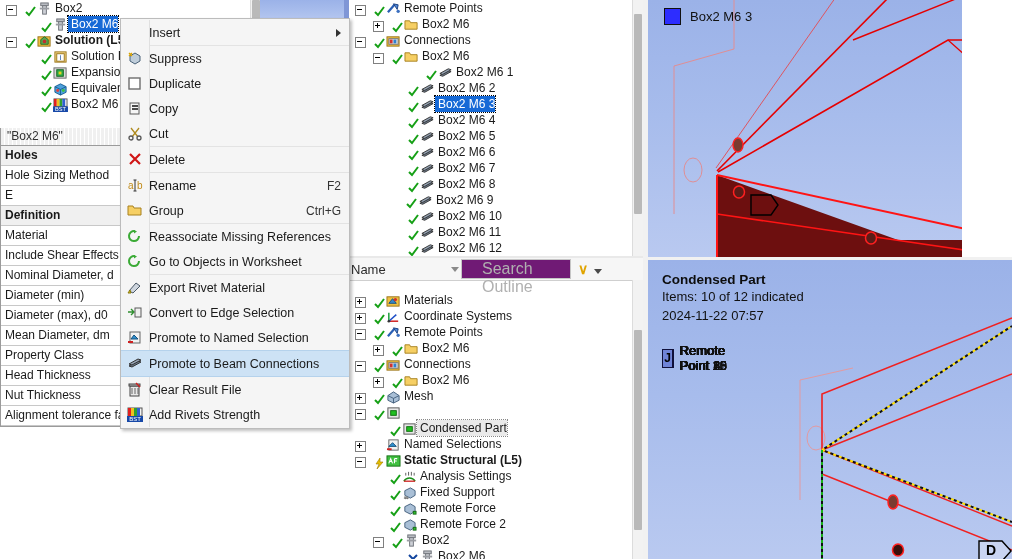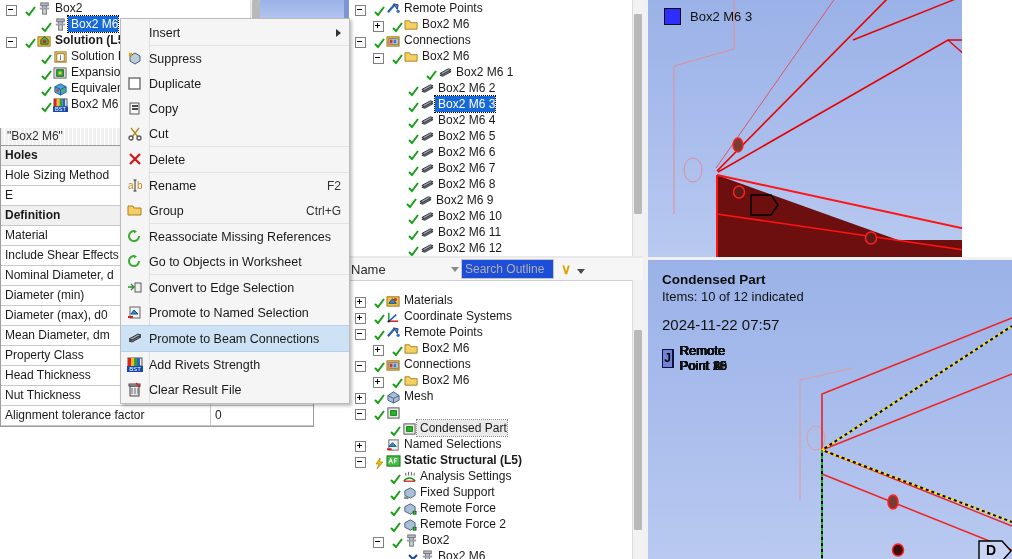--- a/index.html
+++ b/index.html
@@ -54,22 +54,22 @@
   #propgrid .prow .pname{width:205px;padding-left:4px;overflow:hidden;white-space:nowrap;border-right:1px solid #c8c8c8;}
   #propgrid .prow .pval{flex:1;padding-left:4px;overflow:hidden;white-space:nowrap;}
   #propgrid .prow.hdr{background:#f0f0f0;font-weight:bold;}
   #propgrid .prow.hdr .pname{border-right:none;width:auto;flex:1;}
 
   
   .ttbar{position:absolute;height:22px;background:#f6f6f6;border-bottom:1px solid #cfcfcf;
          display:flex;align-items:center;}
   .ttbar .namebox{width:96px;height:19px;display:flex;align-items:center;font-size:13px;color:#2b2b2b;padding-left:2px;}
   .ttbar .caret{width:0;height:0;border-top:5px solid #8a8a8a;border-left:4px solid transparent;border-right:4px solid transparent;margin-left:4px;}
-  .ttbar .searchbox{width:88px;height:18px;border:1px solid #c6c6c6;background:#1d4ed8;
-      font-size:12px;color:#b0b0b0;line-height:18px;padding-left:3px;margin-left:2px;}
+  .ttbar .searchbox{width:88px;height:18px;border:1px solid #c6c6c6;background:#701a75;
+      font-size:16px;color:#b0b0b0;line-height:18px;padding-left:20px;margin-left:2px;}
   .ttbar .chev{color:#e0a400;font-size:14px;margin-left:7px;font-weight:bold;}
   .ttbar .dd{width:0;height:0;border-top:5px solid #4a4a4a;border-left:4px solid transparent;border-right:4px solid transparent;margin-left:6px;margin-top:4px;}
 
   
   .view3d{position:absolute;overflow:hidden;
      background:linear-gradient(to bottom,#9bb2e8 0%,#a7bcec 45%,#b9c9f0 100%);}
   .legendchip{width:15px;height:15px;background:#2d2dff;border:1.5px solid #111;}
 
   
   .vsb{position:absolute;width:11px;background:#f2f2f2;border-left:1px solid #dcdcdc;}
@@ -336,20 +336,29 @@
             <path d="M12 7 A5 5 0 1 1 8 2.2" fill="none" stroke="#3aaa35" stroke-width="2"></path>
             <path d="M7 1 L10 2.5 L7 4.5 Z" fill="#3aaa35"></path>
           </svg>
         </span>
         <span class="mlbl">Go to Objects in Worksheet</span>
       </div>
       <div class="sepline"></div>
       <div class="mi">
         <span class="mico">
           <svg width="16" height="15" viewBox="0 0 16 15">
+            <path d="M2 11 L9 3 L13 6 L6 13 Z" fill="#cfd6df" stroke="#4a5866"></path>
+            <path d="M1 13 L4 13 L3 10 Z" fill="#d8c020" stroke="#8a7a10"></path>
+          </svg>
+        </span>
+        <span class="mlbl">Export Rivet Material</span>
+      </div>
+      <div class="mi">
+        <span class="mico">
+          <svg width="16" height="15" viewBox="0 0 16 15">
             <path d="M1 7 L6 7 M4 4 L7 7 L4 10" stroke="#2f8f2f" stroke-width="1.4" fill="none"></path>
             <rect x="8" y="3" width="6" height="9" fill="#f0f0f0" stroke="#5a5a5a"></rect>
           </svg>
         </span>
         <span class="mlbl">Convert to Edge Selection</span>
       </div>
       <div class="mi">
         <span class="mico">
           <svg width="16" height="15" viewBox="0 0 16 15">
             <rect x="3" y="2" width="10" height="11" fill="#f2f2f2" stroke="#666"></rect>
@@ -360,45 +369,45 @@
         <span class="mlbl">Promote to Named Selection</span>
       </div>
       <div class="mi hl">
         <span class="mico">
           <svg width="16" height="15" viewBox="0 0 16 15">
             <path d="M2 10 L11 5 L14 6 L5 11 Z" fill="#6b7a8c" stroke="#333"></path>
             <path d="M2 8 L11 3 L14 4 L5 9 Z" fill="#95a3b4" stroke="#333"></path>
           </svg>
         </span>
         <span class="mlbl">Promote to Beam Connections</span>
+      </div>
+      <div class="mi">
+        <span class="mico">
+          <svg width="16" height="15" viewBox="0 0 16 15">
+            <rect x="3" y="4" width="9" height="10" fill="#e8e8e8" stroke="#444"></rect>
+            <rect x="2" y="2" width="11" height="2" fill="#bbb" stroke="#444"></rect>
+            <path d="M5 6 L5 12 M8 6 L8 12 M11 6 L11 12" stroke="#666"></path>
+            <path d="M9 1 L13 5" stroke="#cf2020" stroke-width="1.4"></path>
+          </svg>
+        </span>
+        <span class="mlbl">Clear Result File</span>
       </div>
       <div class="mi">
         <span class="mico">
           <svg width="16" height="15" viewBox="0 0 16 15">
             <rect x="1" y="1" width="14" height="8" fill="#f4f4f4" stroke="#555"></rect>
             <rect x="1" y="1" width="3" height="8" fill="#e02020"></rect>
             <rect x="4" y="1" width="3" height="8" fill="#f0c020"></rect>
             <rect x="7" y="1" width="3" height="8" fill="#30a030"></rect>
             <rect x="10" y="1" width="3" height="8" fill="#3060d0"></rect>
             <rect x="0" y="9" width="16" height="6" fill="#1648a8"></rect>
             <text x="8" y="14" font-size="6" text-anchor="middle" fill="#fff" font-family="sans-serif">BST</text>
           </svg>
         </span>
         <span class="mlbl">Add Rivets Strength</span>
-      </div>
-      <div class="mi">
-        <span class="mico">
-          <svg width="16" height="15" viewBox="0 0 16 15">
-            <rect x="3" y="4" width="9" height="10" fill="#e8e8e8" stroke="#444"></rect>
-            <rect x="2" y="2" width="11" height="2" fill="#bbb" stroke="#444"></rect>
-            <path d="M5 6 L5 12 M8 6 L8 12 M11 6 L11 12" stroke="#666"></path>
-            <path d="M9 1 L13 5" stroke="#cf2020" stroke-width="1.4"></path>
-          </svg>
-        </span>
-        <span class="mlbl">Clear Result File</span>
       </div>
     </div>
 </div>
 
 <div class="tree" id="mt-tree" style="left:349px;top:0;width:283px;height:256px;">
     <div class="trow" style="padding-left: 6px;">
       <span class="expbox"></span>
       <span class="spacer" style="width:6px"></span>
       <span class="chk"><svg width="11" height="11" viewBox="0 0 11 11">
           <path d="M1 6 L4 9 L10 1" fill="none" stroke="#16a016" stroke-width="2"></path>
@@ -853,21 +862,21 @@
     <path d="M 174 190 L 174 299" fill="none" stroke="#19b219" stroke-width="2" stroke-dasharray="3 3"></path>
     <path d="M 174 190 L 174 299" fill="none" stroke="#101010" stroke-width="2" stroke-dasharray="3 3" stroke-dashoffset="3"></path>
 
     <ellipse cx="245" cy="242" rx="5" ry="7" fill="#7a3b30" stroke="#ff2020" stroke-width="1.5"></ellipse>
     <ellipse cx="250" cy="290" rx="5.5" ry="6" fill="#3a0f0c" stroke="#ff2020" stroke-width="1.5"></ellipse>
     <ellipse cx="325" cy="350" rx="5.5" ry="6" fill="#3a0f0c" stroke="#ff2020" stroke-width="1.5"></ellipse>
   </svg>
   <div class="abs" style="left:14px;top:12px;">
     <div style="font-weight:bold;font-size:13.5px;color:#0d0d0d;">Condensed Part</div>
     <div style="font-size:13px;color:#111;margin-top:2px;">Items: 10 of 12 indicated</div>
-    <div style="font-size:15px;color:#111;margin-top:12px;">2024-11-22 07:57</div>
+    <div style="font-size:13px;color:#111;margin-top:4px;">2024-11-22 07:57</div>
   </div>
   <div id="annots" style="position:absolute;left:14px;top:83px;">
       <div class="annot" style="margin-bottom: 2px;">
         <span class="annotbox">A</span>
         <span>Remote Point 2</span>
       </div>
       <div class="annot" style="margin-bottom: 2px;">
         <span class="annotbox">B</span>
         <span>Remote Point 4</span>
       </div>

